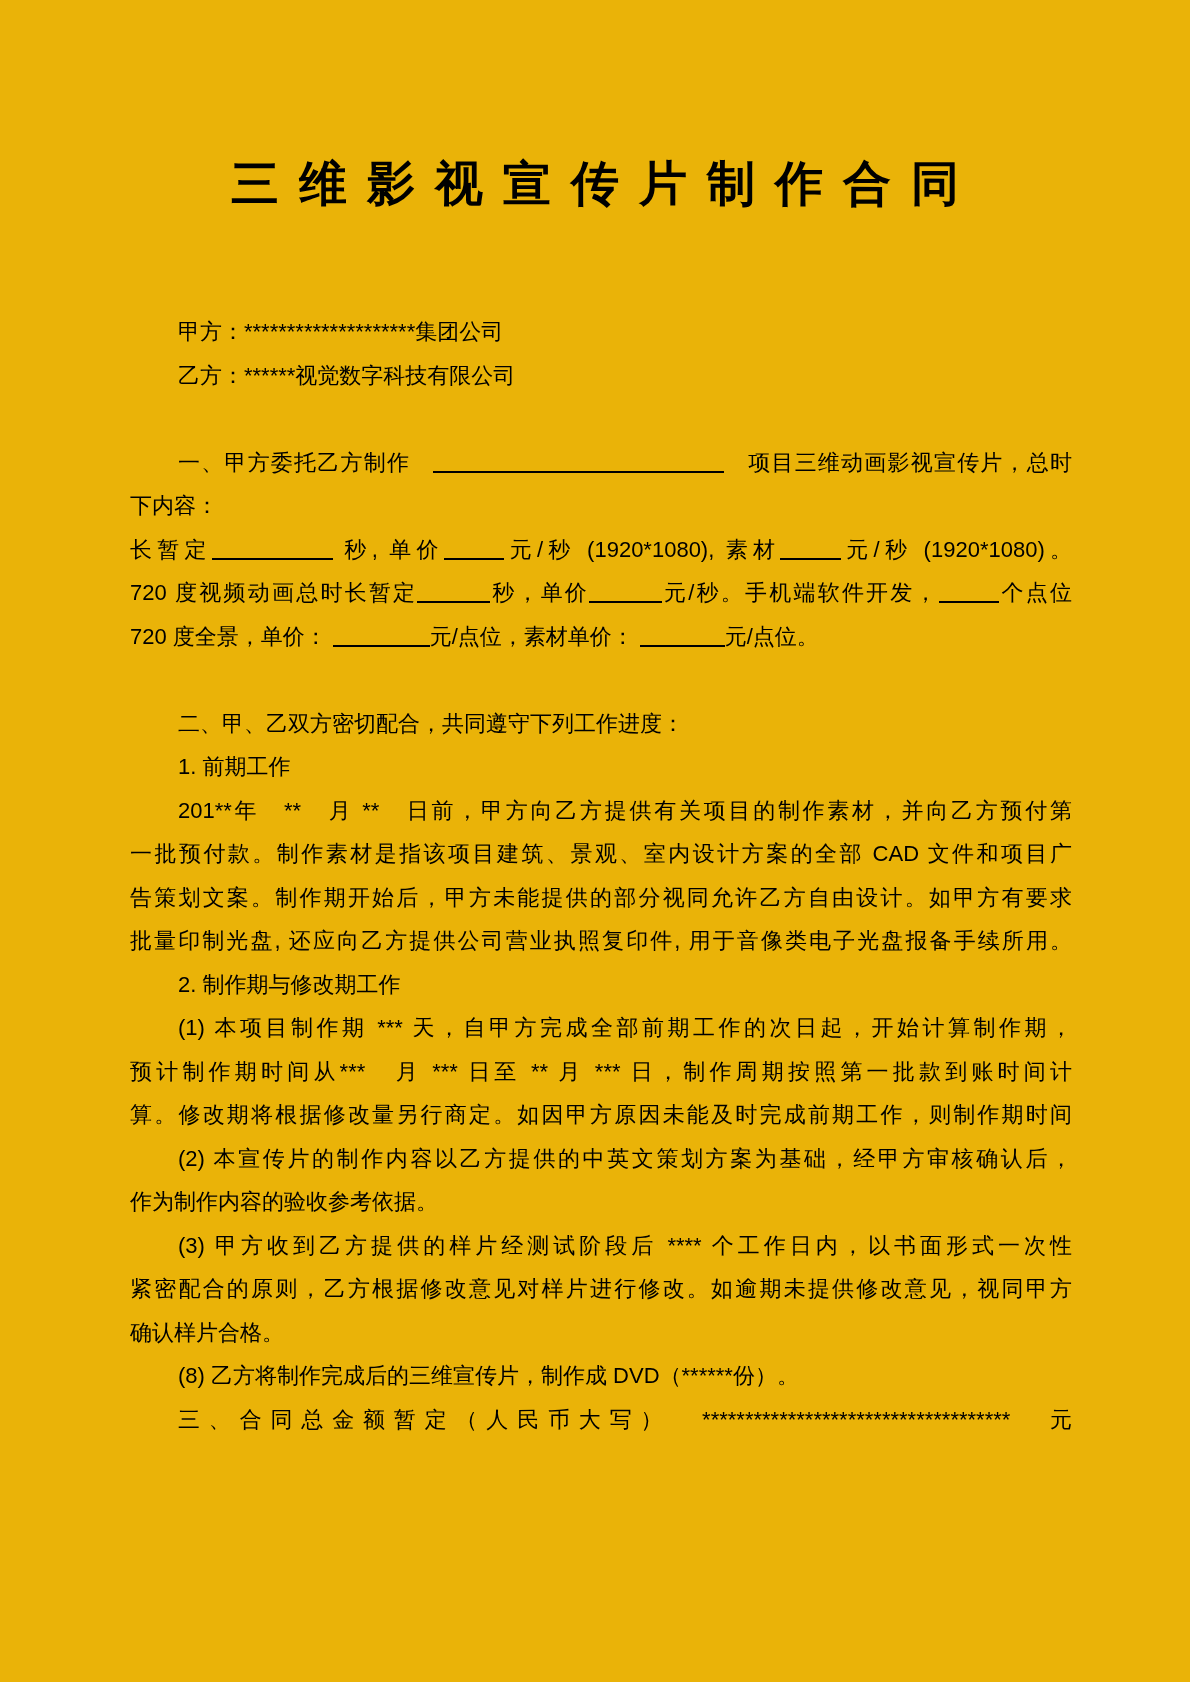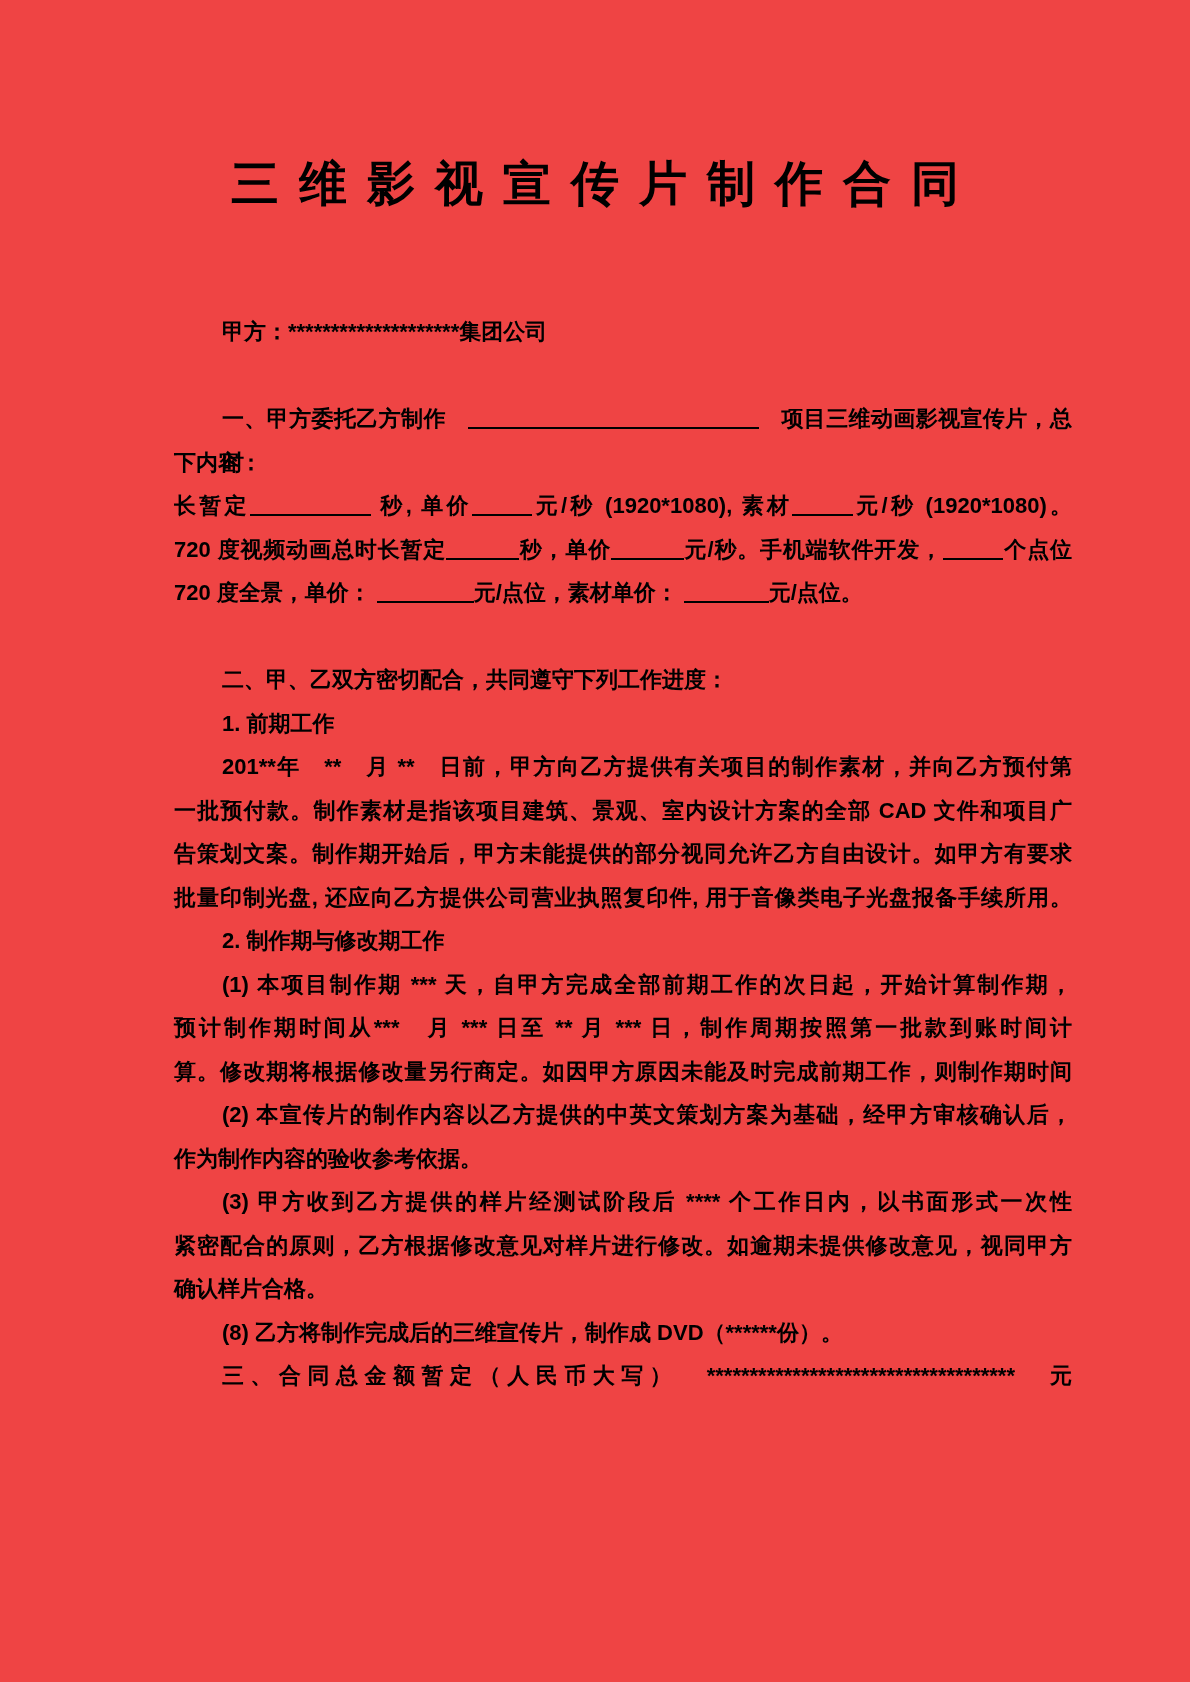--- a/index.html
+++ b/index.html
@@ -4,21 +4,21 @@
 <style>
   html, body {
     margin: 0;
     padding: 0;
     background: #ffffff;
   }
   .page {
     position: relative;
     width: 1190px;
     height: 1682px;
-    background: #ef4444;
+    background: #eab308;
     color: #000000;
     font-family: "Liberation Sans", sans-serif;
     overflow: hidden;
   }
   .doc-title {
     margin: 152px 0 94px 0;
     padding-left: 20px; 
     font-size: 48px;
     line-height: 64px;
     font-weight: 700;
@@ -29,22 +29,21 @@
   .doc-body {
     margin: 0 118px 0 130px; 
   }
   .doc-line {
     font-size: 22px;
     line-height: 43.5px;
     height: 43.5px;
     text-align: justify;
     text-align-last: left;
     white-space: nowrap;
-    font-weight: 700;
-    margin-left: 44px;
+    font-weight: 400;
   }
   .doc-line.stretch {
     text-align-last: justify;
     white-space: normal;
   }
   .doc-line.indent { padding-left: 48px; }
   .doc-line.blank-line { height: 43.5px; }
   .blank-field {
     display: inline-block;
     height: 14px;
@@ -52,20 +51,21 @@
     border-bottom: 2px solid #000000;
   }
 </style>
 </head>
 <body>
 
 <div class="page">
   <h1 class="doc-title">三维影视宣传片制作合同</h1>
   <div class="doc-body">
       <div class="doc-line indent">甲方：********************集团公司</div>
+      <div class="doc-line indent">乙方：******视觉数字科技有限公司</div>
       <div class="doc-line blank-line"></div>
       <div class="doc-line indent stretch">一、甲方委托乙方制作　<span class="blank-field" style="width: 13.2em;"></span>　项目三维动画影视宣传片，总时</div>
       <div class="doc-line">下内容：</div>
       <div class="doc-line stretch">长暂定<span class="blank-field" style="width: 5.5em;"></span> 秒, 单价<span class="blank-field" style="width: 2.75em;"></span>元/秒 (1920*1080), 素材<span class="blank-field" style="width: 2.75em;"></span>元/秒 (1920*1080)。</div>
       <div class="doc-line stretch">720 度视频动画总时长暂定<span class="blank-field" style="width: 3.3em;"></span>秒，单价<span class="blank-field" style="width: 3.3em;"></span>元/秒。手机端软件开发，<span class="blank-field" style="width: 2.75em;"></span>个点位</div>
       <div class="doc-line">720 度全景，单价： <span class="blank-field" style="width: 4.4em;"></span>元/点位，素材单价： <span class="blank-field" style="width: 3.85em;"></span>元/点位。</div>
       <div class="doc-line blank-line"></div>
       <div class="doc-line indent">二、甲、乙双方密切配合，共同遵守下列工作进度：</div>
       <div class="doc-line indent">1. 前期工作</div>
       <div class="doc-line indent stretch">201**年　**　月 **　日前，甲方向乙方提供有关项目的制作素材，并向乙方预付第</div>

